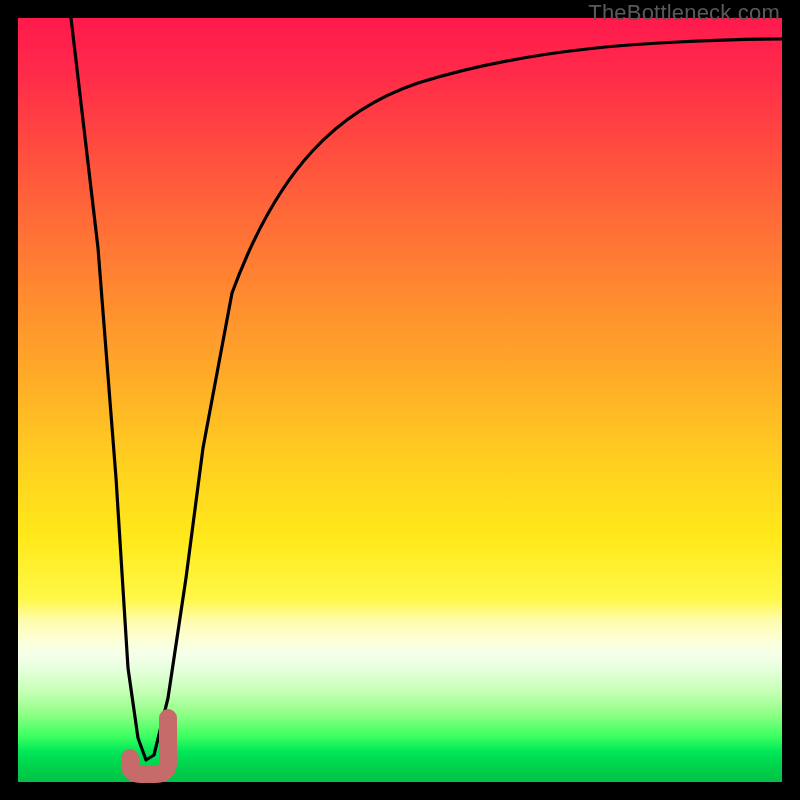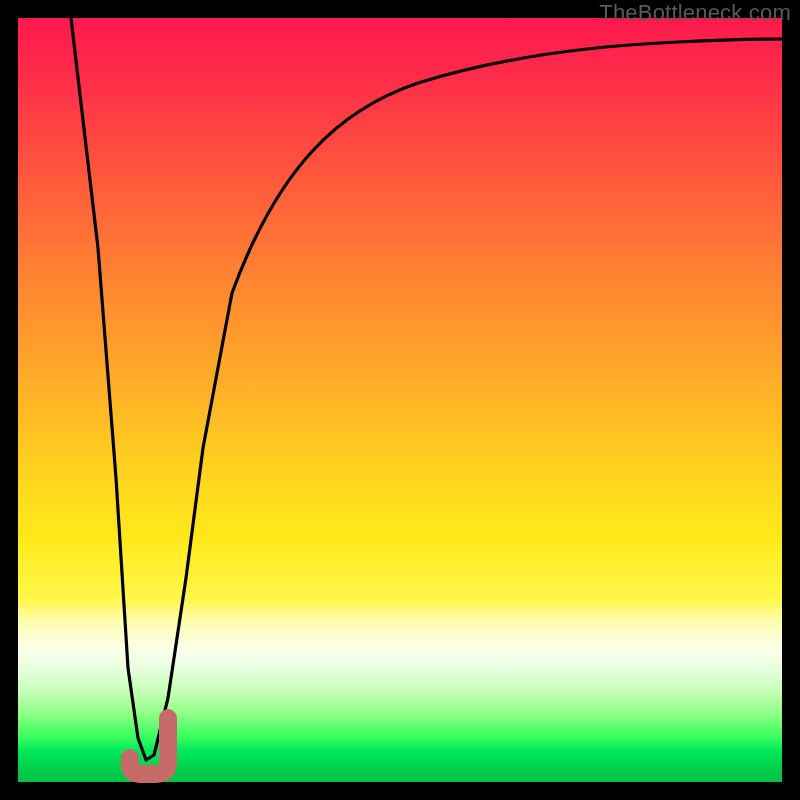--- a/index.html
+++ b/index.html
@@ -43,21 +43,21 @@
         #92ff88 91%,
         #3cff60 94%,
         #00e858 96%,
         #00d24c 98%,
         #00c246 100%
       );
   }
   .watermark {
     position: absolute;
     top: 0px;
-    right: 9px;
+    right: 20px;
     color: #5a5a5a;
     font-size: 22px;
     font-weight: 400;
     letter-spacing: 0.2px;
     user-select: none;
   }
   svg.curve-layer {
     position: absolute;
     left: 18px;
     top: 18px;

